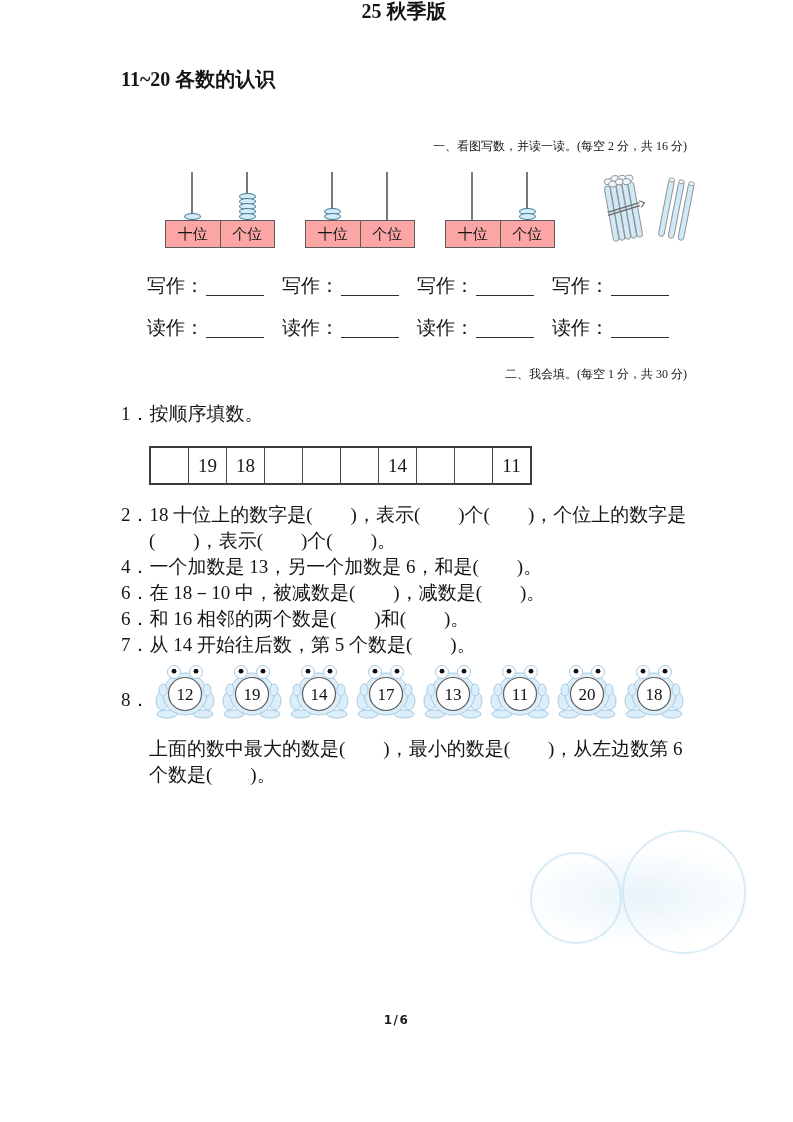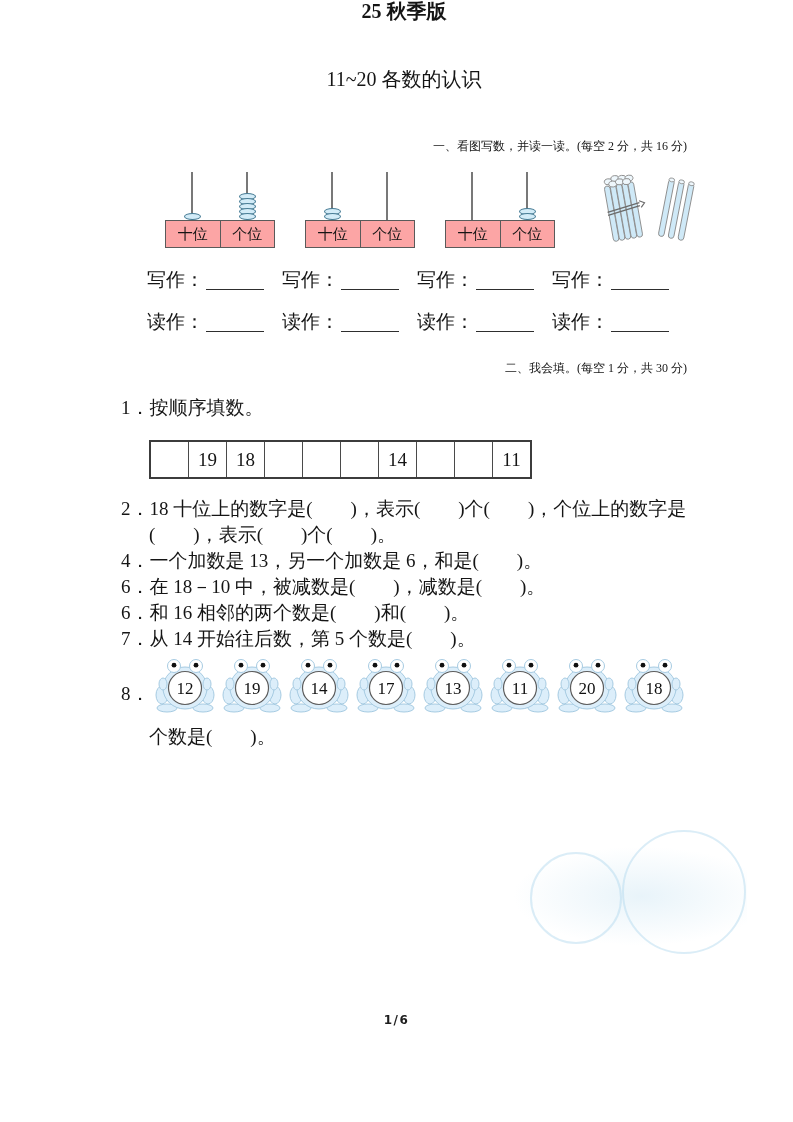--- a/index.html
+++ b/index.html
@@ -1,41 +1,41 @@
 <!DOCTYPE html>
 <html><head>
 <meta charset="utf-8">
 <style>
   html,body{margin:0;padding:0;background:#ffffff;}
   .page{position:relative;width:793px;height:1122px;background:#fff;overflow:hidden;
         font-family:"Liberation Serif","DejaVu Serif",serif;color:#151515;}
   .content{position:absolute;left:121px;top:0;width:566px;}
   .edition{text-align:center;font-size:20px;font-weight:bold;line-height:22px;white-space:nowrap;}
-  .doc-title{margin-top:46px;text-align:center;font-size:20px;font-weight:normal;line-height:22px;white-space:nowrap;}
+  .doc-title{margin-top:46px;font-size:20px;font-weight:bold;line-height:22px;white-space:nowrap;}
   .sec-heading{margin-top:44px;font-size:12px;line-height:24px;white-space:nowrap;text-align:right;}
   .sec-heading.second{margin-top:24px;}
 
   
   .figures-row{margin-top:12px;height:78px;display:flex;align-items:flex-end;}
   .abacus-group{display:flex;margin-left:44px;align-items:flex-end;}
   .abacus{width:110px;margin-right:30px;}
   .rods{position:relative;height:48px;width:110px;}
   .rod{position:absolute;bottom:0;top:0;width:2px;background:#787878;}
   .beads{position:absolute;bottom:0;display:flex;flex-direction:column;}
   .bead{width:17px;height:7px;background:#d3ecf8;border:1px solid #477c95;border-radius:50%;
         margin-top:-2px;box-sizing:border-box;}
   .bead:first-child{margin-top:0;}
   .pv-box{display:flex;border:1.5px solid #5a5a5a;width:110px;box-sizing:border-box;background:#fca5a5;}
   .pv-cell{flex:1;text-align:center;font-size:15px;line-height:26px;height:26px;}
   .pv-cell.tens{border-right:1.5px solid #5a5a5a;}
   .sticks-fig{margin-left:14px;position:relative;top:3px;}
 
   
   .blank-row{display:flex;margin-left:26px;font-size:19px;line-height:20px;}
-  .blank-row.write{margin-top:22px;align-items:flex-end;}
+  .blank-row.write{margin-top:28px;align-items:flex-end;}
   .blank-row.read{margin-top:22px;}
   .blank-item{width:136px;display:flex;align-items:flex-end;white-space:nowrap;}
   .uline{display:inline-block;width:58px;border-bottom:1.3px solid #2e2e2e;height:15px;margin-left:2px;}
 
   .q1-label{margin-top:18px;font-size:19px;line-height:20px;white-space:nowrap;}
   .seq-table{margin-top:22px;margin-left:28px;border-collapse:collapse;border:2px solid #3c3c3c;}
   .seq-table td{width:37px;height:35px;border:1px solid #4a4a4a;text-align:center;font-size:19px;padding:0;}
 
   .q{margin-top:6px;font-size:19px;line-height:20px;white-space:nowrap;}
   .q.first{margin-top:20px;}
@@ -366,18 +366,19 @@
   <circle cx="19" cy="9" r="6.5" fill="#ffffff" stroke="#a6cbe2"></circle>
   <circle cx="41" cy="9" r="6.5" fill="#ffffff" stroke="#a6cbe2"></circle>
   <circle cx="19" cy="8.2" r="2.4" fill="#101010"></circle>
   <circle cx="41" cy="8.2" r="2.4" fill="#101010"></circle>
   <circle cx="30" cy="31" r="16.5" fill="#ffffff" stroke="#5c5c5c" stroke-width="1.2"></circle>
   <text x="30" y="37" text-anchor="middle" font-size="17" font-family="Liberation Serif, DejaVu Serif, serif" fill="#101010">18</text>
 </svg></div>
         </div>
     </div>
 
+    <div class="q indent" style="margin-top:12px;">上面的数中最大的数是(　　)，最小的数是(　　)，从左边数第 6</div>
     <div class="q indent">个数是(　　)。</div>
 
   </div>
 
   <div class="page-footer">1/6</div>
 </div>
 
 </body></html>

